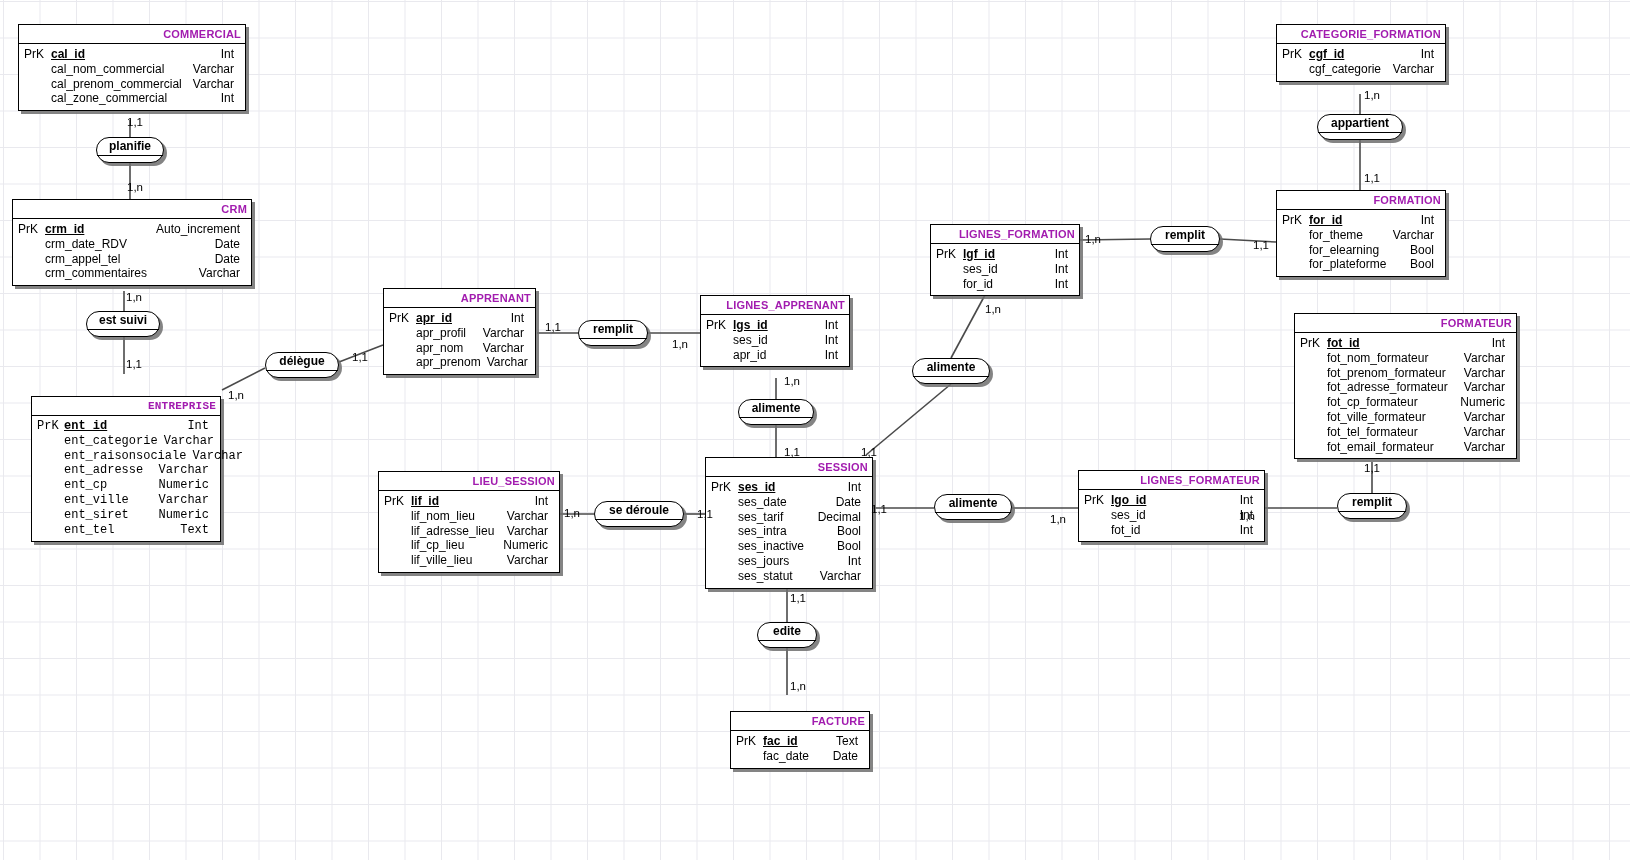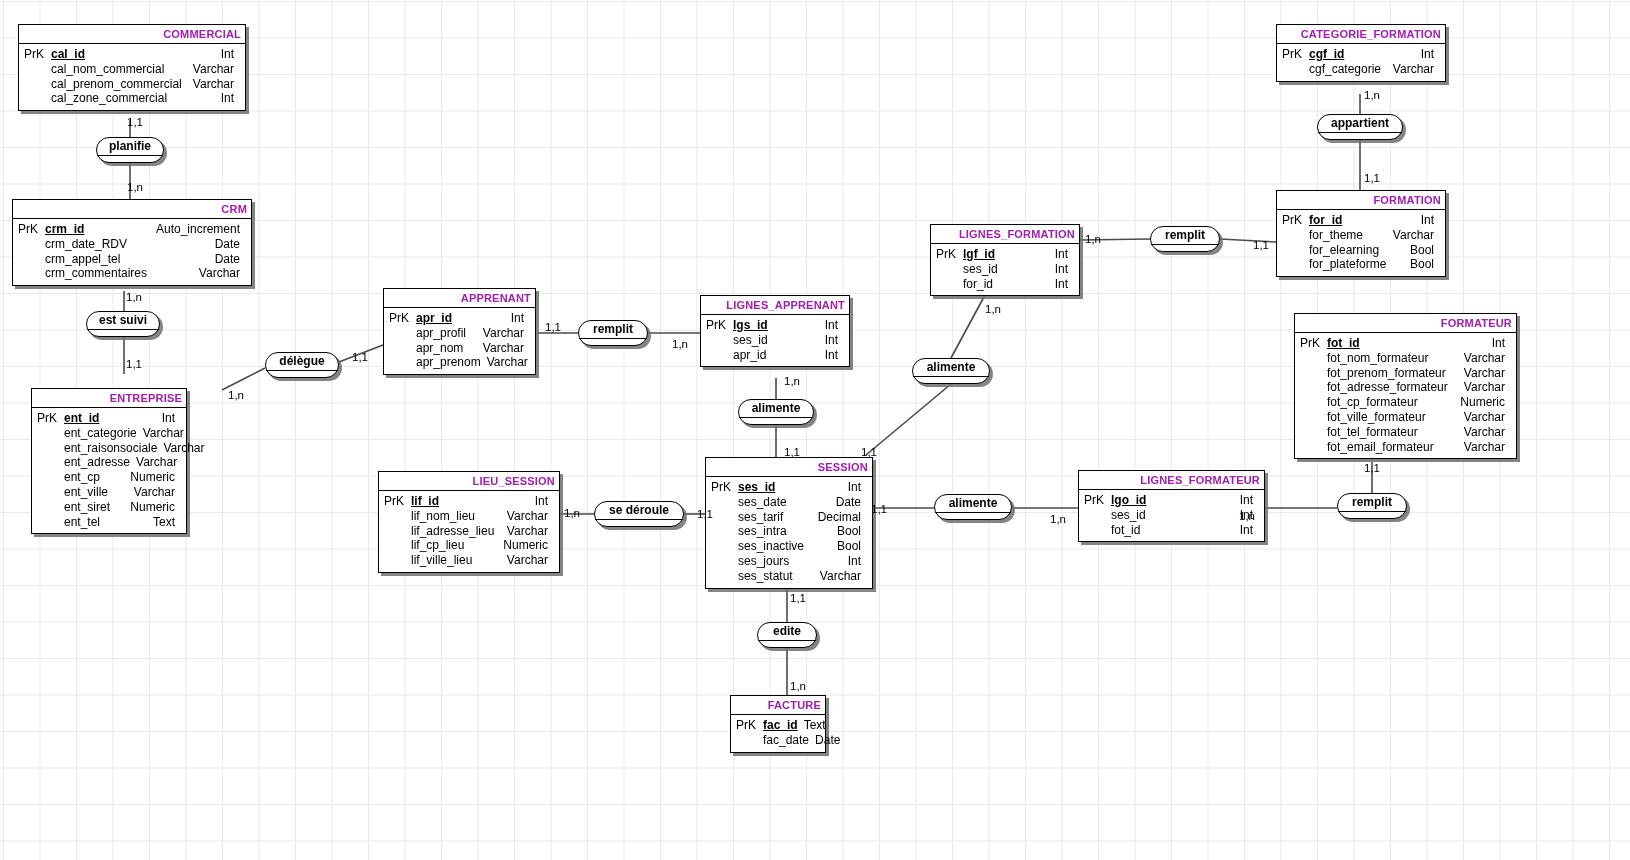--- a/index.html
+++ b/index.html
@@ -172,21 +172,21 @@
           <span class="aname">crm_appel_tel</span>
           <span class="atype">Date</span>
         </div>
         <div class="attr">
           <span class="prk"></span>
           <span class="aname">crm_commentaires</span>
           <span class="atype">Varchar</span>
         </div>
       </div>
     </div>
-    <div class="entity" style="left: 31px; top: 388px; width: 156px;">
+    <div class="entity" style="left: 31px; top: 396px; width: 190px; font-family: Liberation Mono, monospace;">
       <div class="entity-title">ENTREPRISE</div>
       <div class="entity-body">
         <div class="attr pk">
           <span class="prk">PrK</span>
           <span class="aname">ent_id</span>
           <span class="atype">Int</span>
         </div>
         <div class="attr">
           <span class="prk"></span>
           <span class="aname">ent_categorie</span>
@@ -457,21 +457,21 @@
           <span class="aname">ses_jours</span>
           <span class="atype">Int</span>
         </div>
         <div class="attr">
           <span class="prk"></span>
           <span class="aname">ses_statut</span>
           <span class="atype">Varchar</span>
         </div>
       </div>
     </div>
-    <div class="entity" style="left: 730px; top: 695px; width: 96px;">
+    <div class="entity" style="left: 730px; top: 711px; width: 140px;">
       <div class="entity-title">FACTURE</div>
       <div class="entity-body">
         <div class="attr pk">
           <span class="prk">PrK</span>
           <span class="aname">fac_id</span>
           <span class="atype">Text</span>
         </div>
         <div class="attr">
           <span class="prk"></span>
           <span class="aname">fac_date</span>

